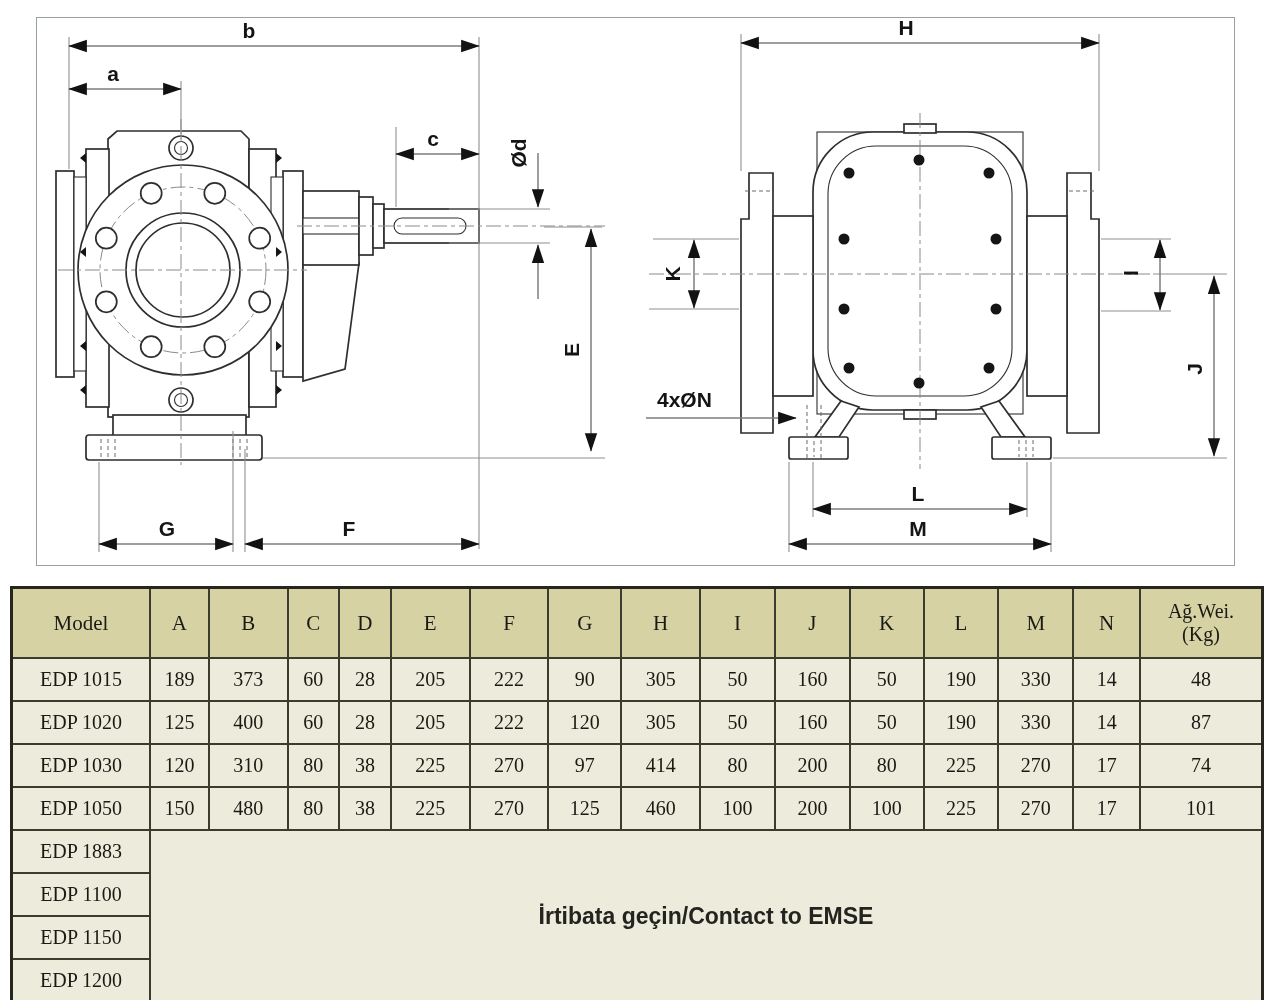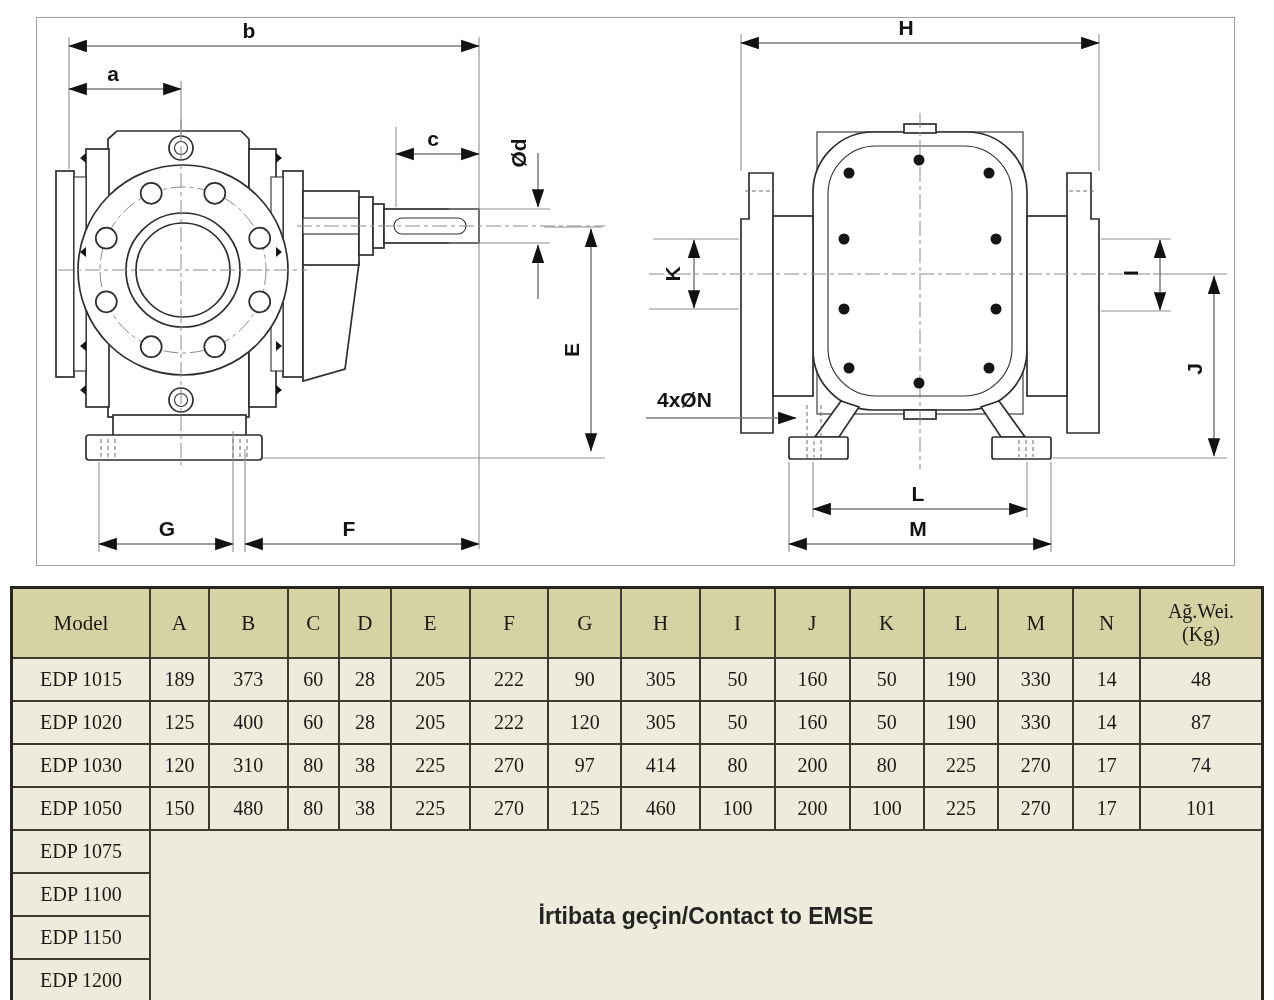--- a/index.html
+++ b/index.html
@@ -313,21 +313,21 @@
           <td>460</td>
           <td>100</td>
           <td>200</td>
           <td>100</td>
           <td>225</td>
           <td>270</td>
           <td>17</td>
           <td>101</td>
         </tr>
         <tr>
-          <td class="model">EDP 1075</td>
+          <td class="model">EDP 1883</td>
           <td colspan="15" rowspan="4" class="contact">İrtibata geçin/Contact to EMSE</td>
         </tr>
         <tr>
           <td class="model">EDP 1100</td>
         </tr>
         <tr>
           <td class="model">EDP 1150</td>
         </tr>
         <tr>
           <td class="model">EDP 1200</td>

